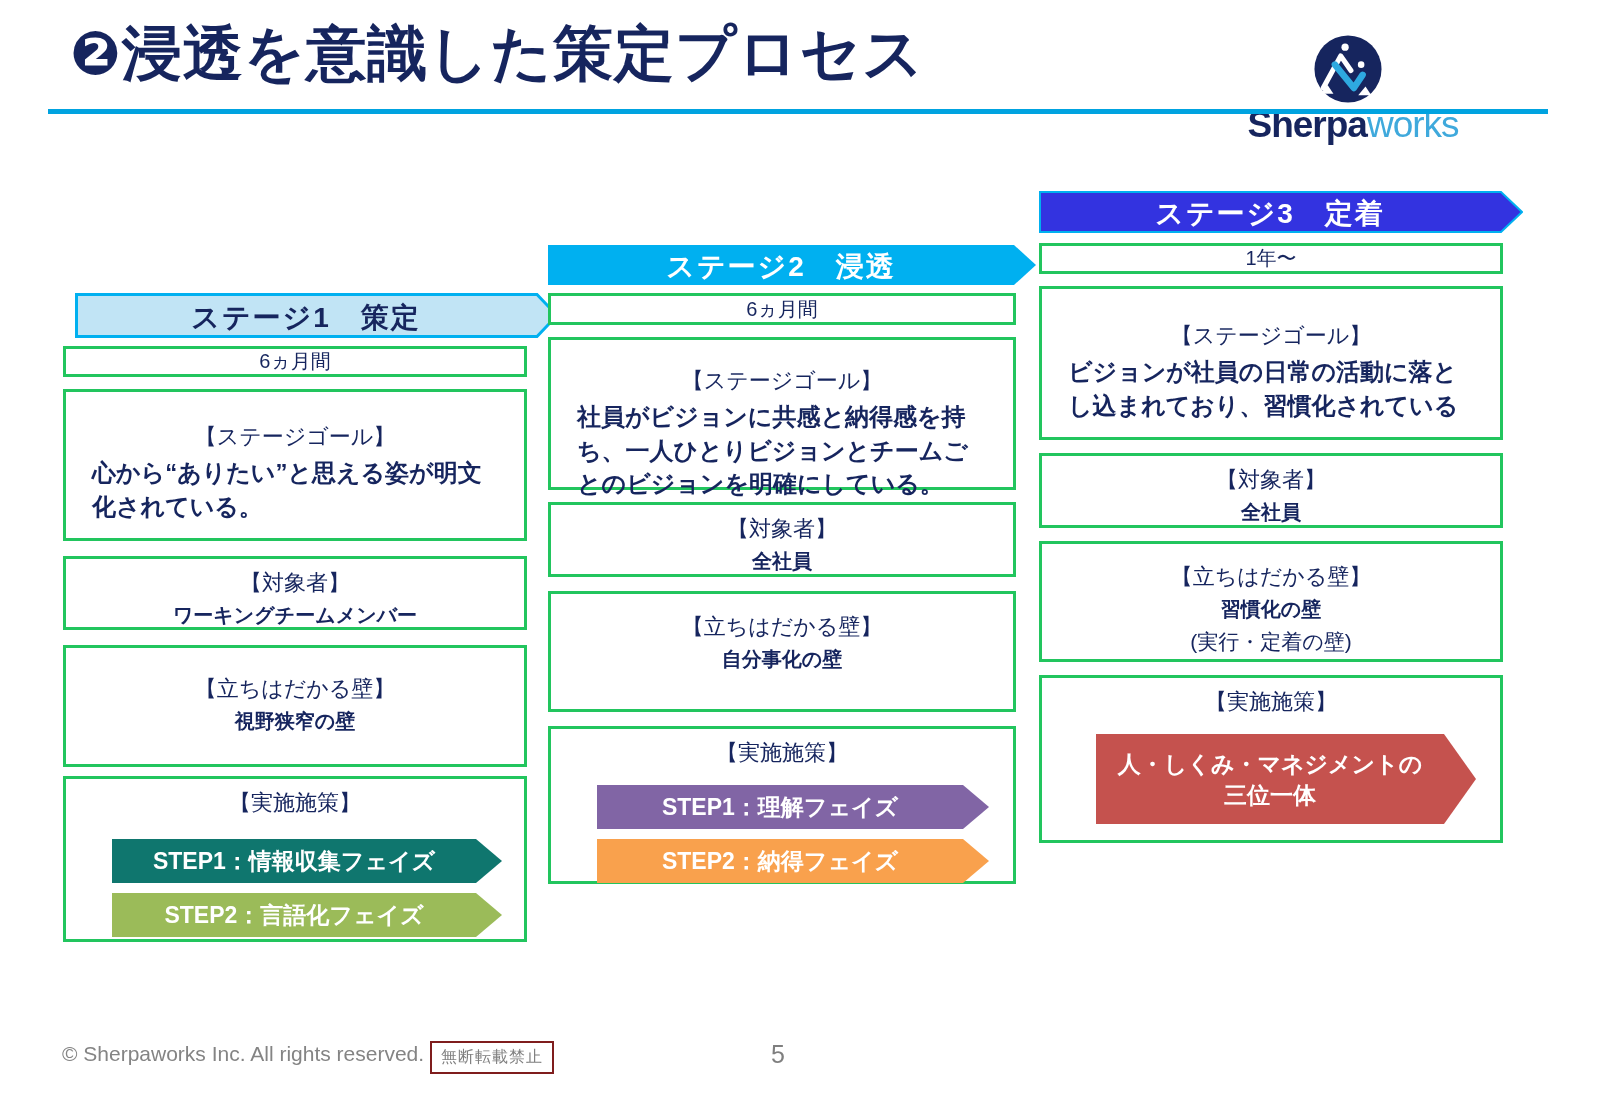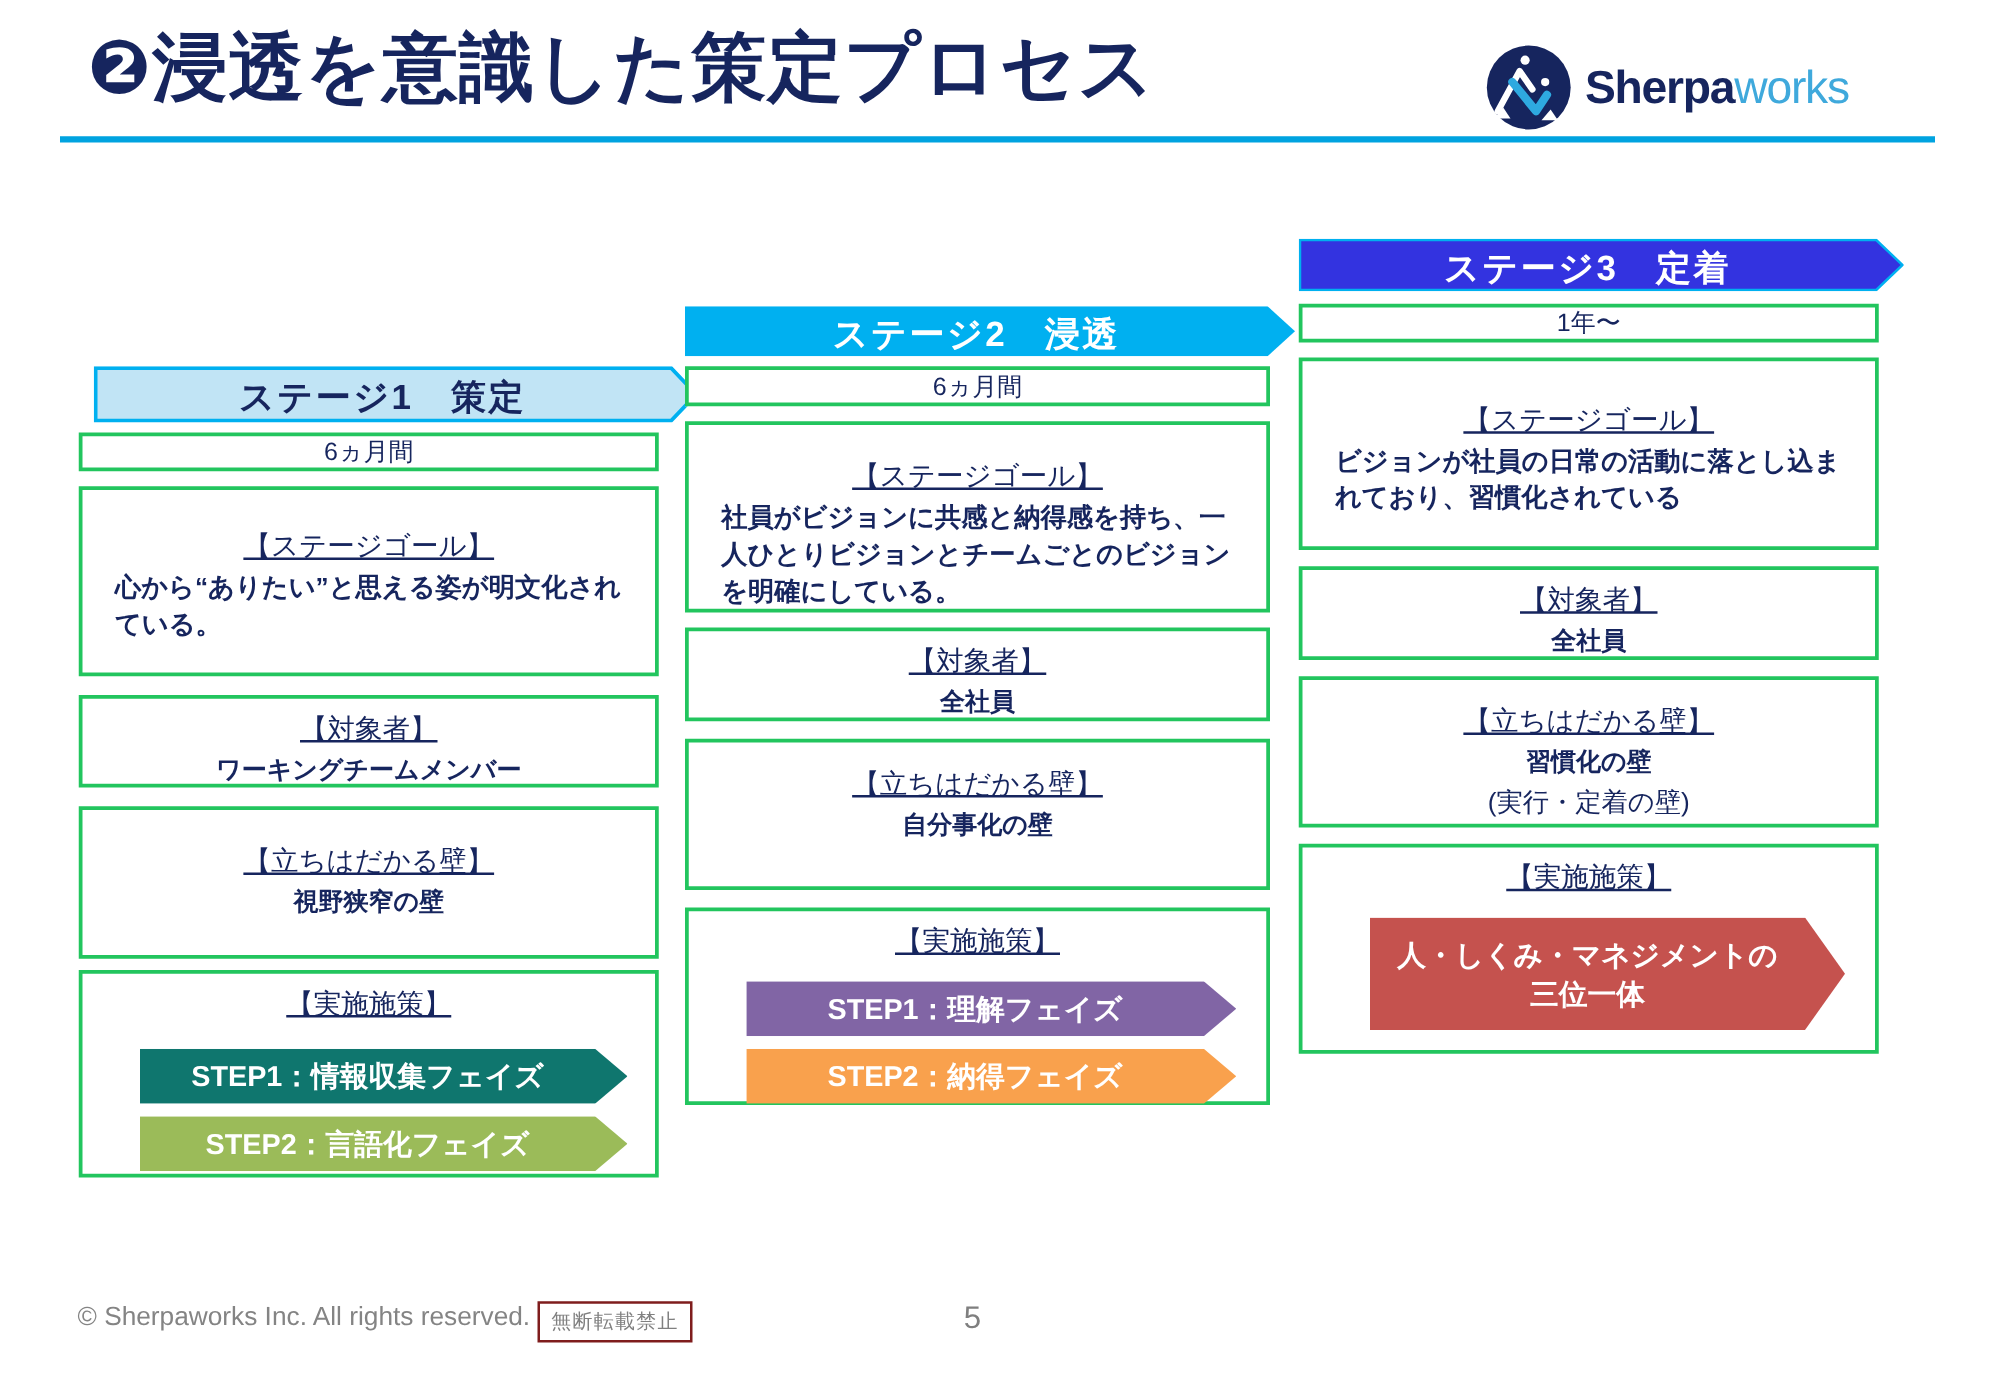--- a/index.html
+++ b/index.html
@@ -6,40 +6,40 @@
   .slide{
     position:relative;width:1607px;height:1103px;background:#fff;overflow:hidden;
     font-family:"Liberation Sans","DejaVu Sans",sans-serif;color:#16255e;
   }
   
   .title{
     position:absolute;left:70px;top:14px;font-size:60px;font-weight:bold;
     color:#16255e;letter-spacing:1px;white-space:nowrap;
   }
   .rule{position:absolute;left:48px;top:109px;width:1500px;height:5px;background:#00a3e0;}
-  .logo{position:absolute;left:1188px;top:34px;width:320px;height:72px;display:flex;align-items:center;}
+  .logo{position:absolute;left:1188px;top:34px;width:320px;height:72px;display:flex;align-items:center;flex-direction:column;}
   .logo svg{flex:0 0 auto;}
   .logo-text{font-size:37px;font-weight:bold;margin-left:10px;letter-spacing:-1px;white-space:nowrap;}
   .logo-text .sec{color:#3fa9dc;font-weight:normal;}
   
   .stage-hdr{position:absolute;}
   .stage-hdr .hdr-label{
     position:absolute;left:0;top:0;height:100%;display:flex;align-items:center;justify-content:center;
     font-weight:bold;font-size:28px;letter-spacing:2px;
   }
   .box{
     position:absolute;background:#fff;border:3px solid #22c55e;box-sizing:border-box;
     text-align:center;color:#16255e;
   }
   .dur{font-size:20px;display:flex;align-items:center;justify-content:center;}
-  .lbl{font-size:22px;font-weight:normal;text-decoration:underline;}
+  .lbl{font-size:22px;font-weight:normal;}
   .val{font-size:20px;font-weight:bold;margin-top:4px;}
   .sub{font-size:21px;font-weight:normal;margin-top:5px;}
   .goal-box{padding:30px 26px 0;text-align:center;}
-  .goal-body{margin-top:4px;font-size:21px;font-weight:bold;text-align:left;line-height:1.4;}
+  .goal-body{margin-top:4px;font-size:24px;font-weight:bold;text-align:left;line-height:1.4;}
   .tgt-box{padding-top:9px;}
   .wall-box{padding-top:18px;}
   .act-box{padding-top:9px;}
   .step{
     position:absolute;height:44px;line-height:44px;color:#fff;font-weight:bold;font-size:23px;
     text-align:center;box-sizing:border-box;padding-right:26px;
     clip-path:polygon(0 0,calc(100% - 26px) 0,100% 50%,calc(100% - 26px) 100%,0 100%);
   }
   .step.big{
     height:90px;line-height:1.35;font-size:23px;padding-top:15px;padding-right:32px;

